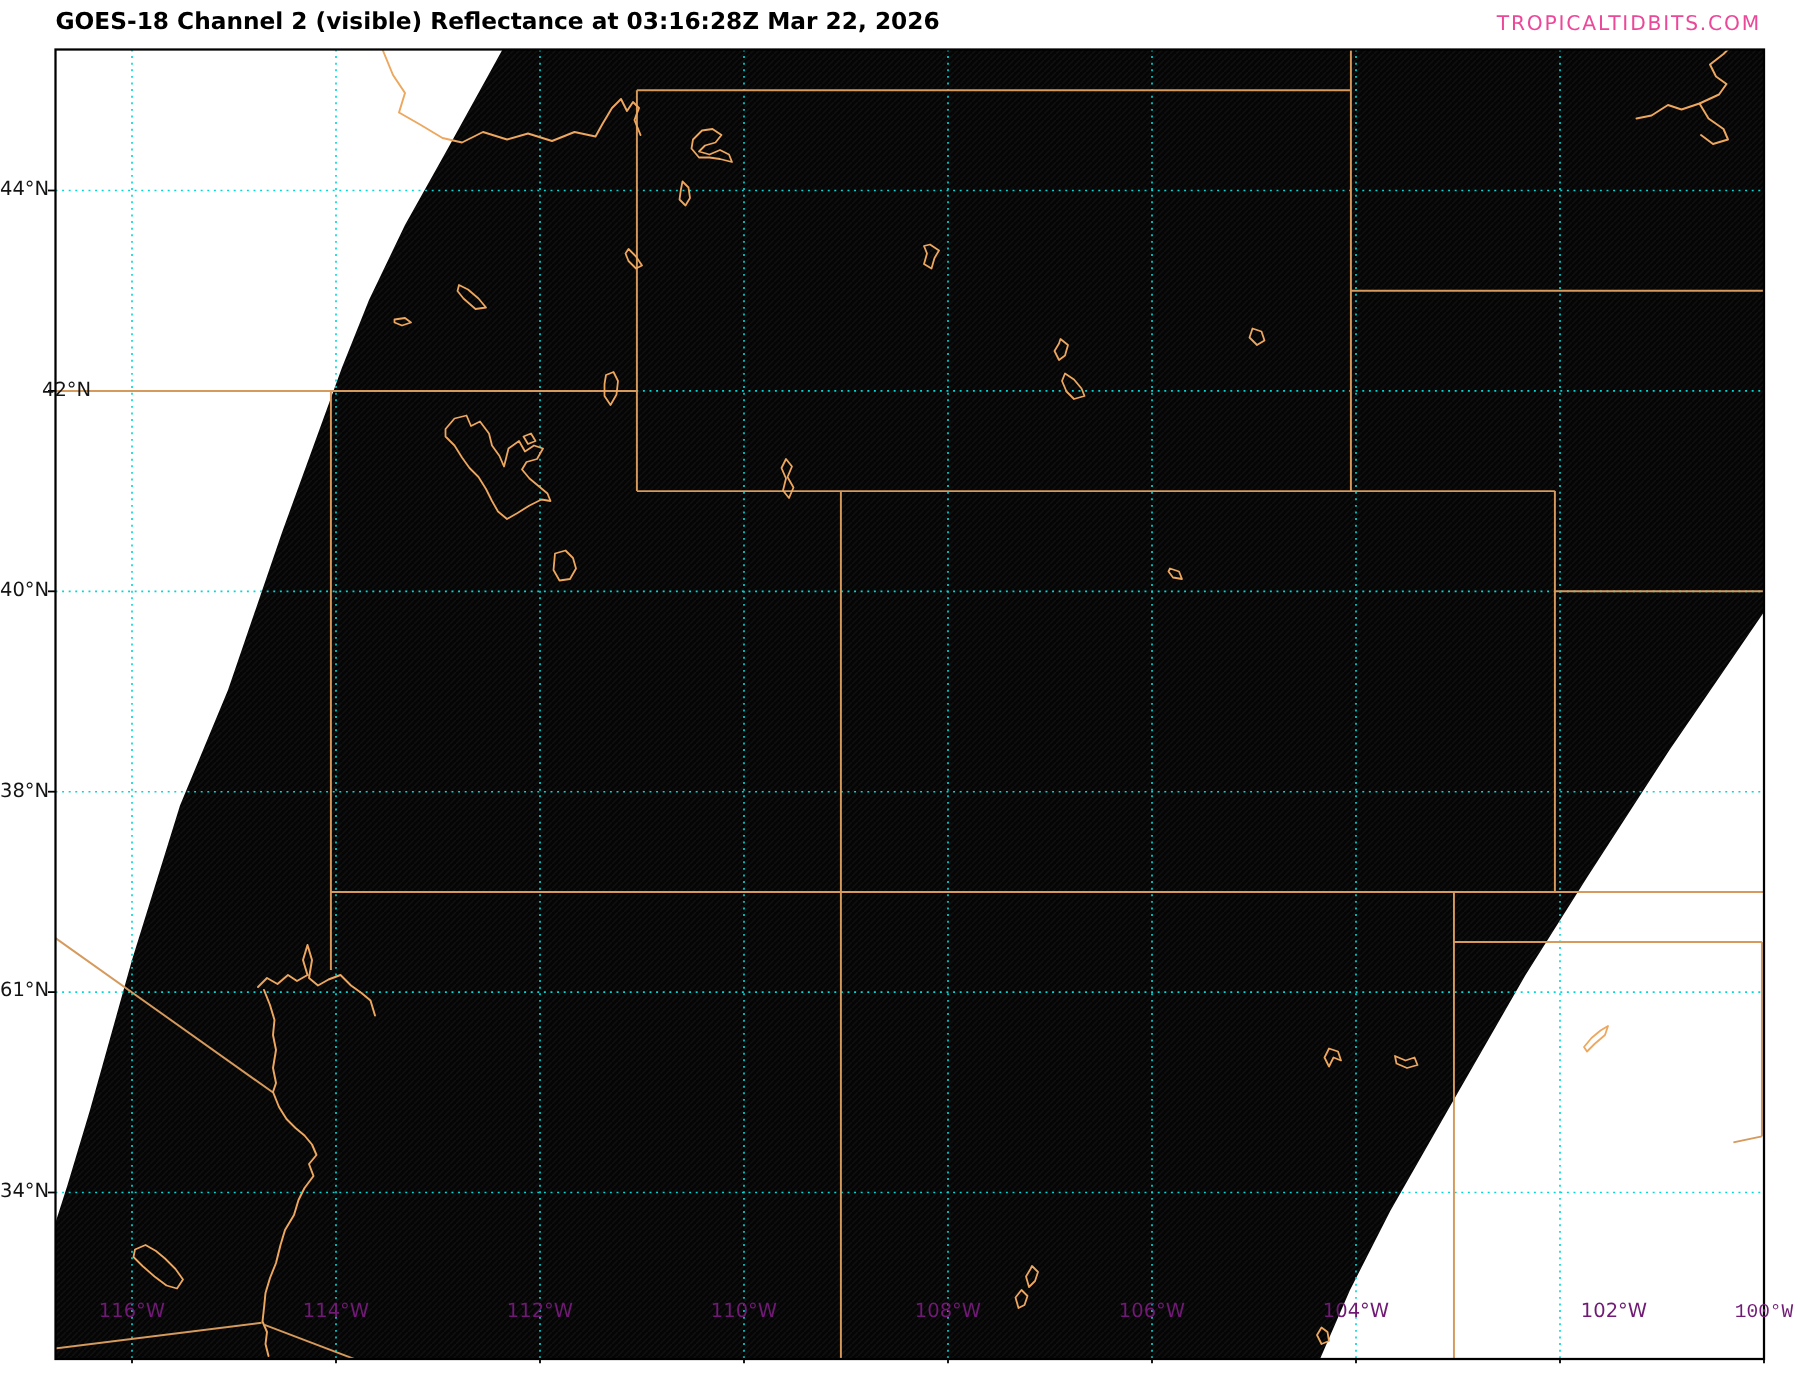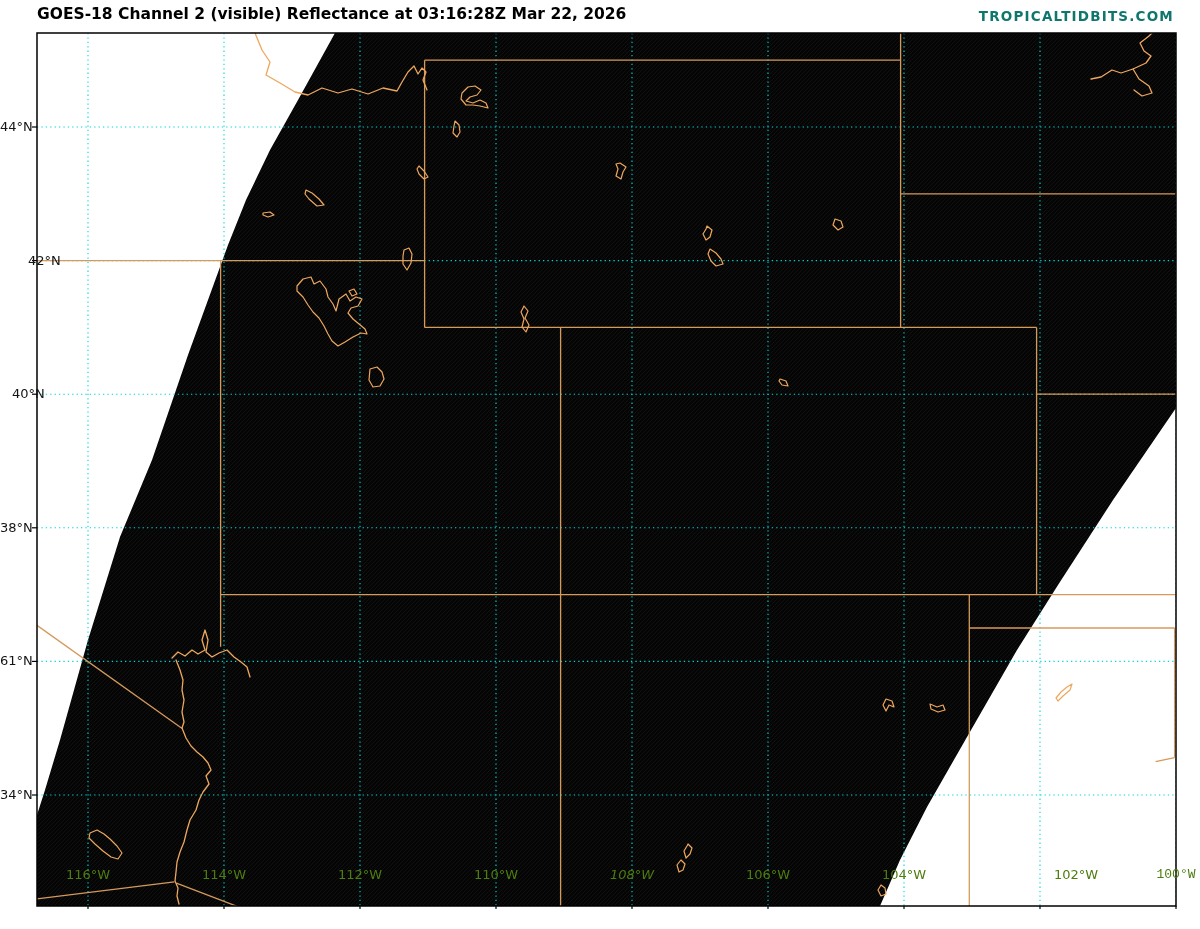--- a/index.html
+++ b/index.html
@@ -1,23 +1,23 @@
 <!DOCTYPE html>
 <html><head>
 <meta charset="utf-8">
 <style>
   html,body{margin:0;padding:0;background:#ffffff;}
   #page{position:relative;width:1200px;height:909px;background:#ffffff;overflow:hidden;
         font-family:"DejaVu Sans","Liberation Sans",sans-serif;}
   #map-title{position:absolute;left:37px;top:5px;font-size:15.5px;font-weight:bold;color:#000;
              white-space:nowrap;}
-  #watermark{position:absolute;right:26px;top:8px;font-size:13.5px;font-weight:bold;color:#0f766e;
+  #watermark{position:absolute;right:26px;top:8px;font-size:13.5px;font-weight:normal;color:#ec4899;
              letter-spacing:1.2px;white-space:nowrap;}
   #map-svg{position:absolute;left:0;top:0;}
-  .xtick-label{position:absolute;top:867px;transform:translateX(-50%);font-size:13px;color:#4d7c0f;
+  .xtick-label{position:absolute;top:867px;transform:translateX(-50%);font-size:13px;color:#701a75;
                white-space:nowrap;}
   .ytick-label{position:absolute;left:0;width:30px;font-size:13px;color:#141414;
                white-space:nowrap;}
 </style>
 </head>
 <body>
 
 <div id="page">
   <div id="map-title">GOES-18 Channel 2 (visible) Reflectance at 03:16:28Z Mar 22, 2026</div>
   <div id="watermark">TROPICALTIDBITS.COM</div>
@@ -110,25 +110,25 @@
       <line x1="32" y1="394.2" x2="37" y2="394.2" stroke="#000000" stroke-width="1.2"></line>
       <line x1="32" y1="527.8" x2="37" y2="527.8" stroke="#000000" stroke-width="1.2"></line>
       <line x1="32" y1="661.4" x2="37" y2="661.4" stroke="#000000" stroke-width="1.2"></line>
       <line x1="32" y1="795" x2="37" y2="795" stroke="#000000" stroke-width="1.2"></line>
     </svg>
   <div id="tick-layer">
       <div class="xtick-label" style="left: 88px;">116°W</div>
       <div class="xtick-label" style="left: 224px;">114°W</div>
       <div class="xtick-label" style="left: 360px;">112°W</div>
       <div class="xtick-label" style="left: 496px;">110°W</div>
-      <div class="xtick-label" style="left: 632px; font-style: italic;">108°W</div>
+      <div class="xtick-label" style="left: 632px;">108°W</div>
       <div class="xtick-label" style="left: 768px;">106°W</div>
       <div class="xtick-label" style="left: 904px;">104°W</div>
       <div class="xtick-label" style="left: 1040px; margin-left: 36px;">102°W</div>
       <div class="xtick-label" style="left: 1176px; font-family: Liberation Mono, monospace;">100°W</div>
       <div class="ytick-label" style="top: 119px;">44°N</div>
       <div class="ytick-label" style="top: 252.6px; margin-left: 28px;">42°N</div>
-      <div class="ytick-label" style="top: 386.2px; padding-left: 12px;">40°N</div>
+      <div class="ytick-label" style="top: 386.2px;">40°N</div>
       <div class="ytick-label" style="top: 519.8px;">38°N</div>
       <div class="ytick-label" style="top: 653.4px;">61°N</div>
       <div class="ytick-label" style="top: 787px;">34°N</div>
     </div>
 </div>
 
 </body></html>

